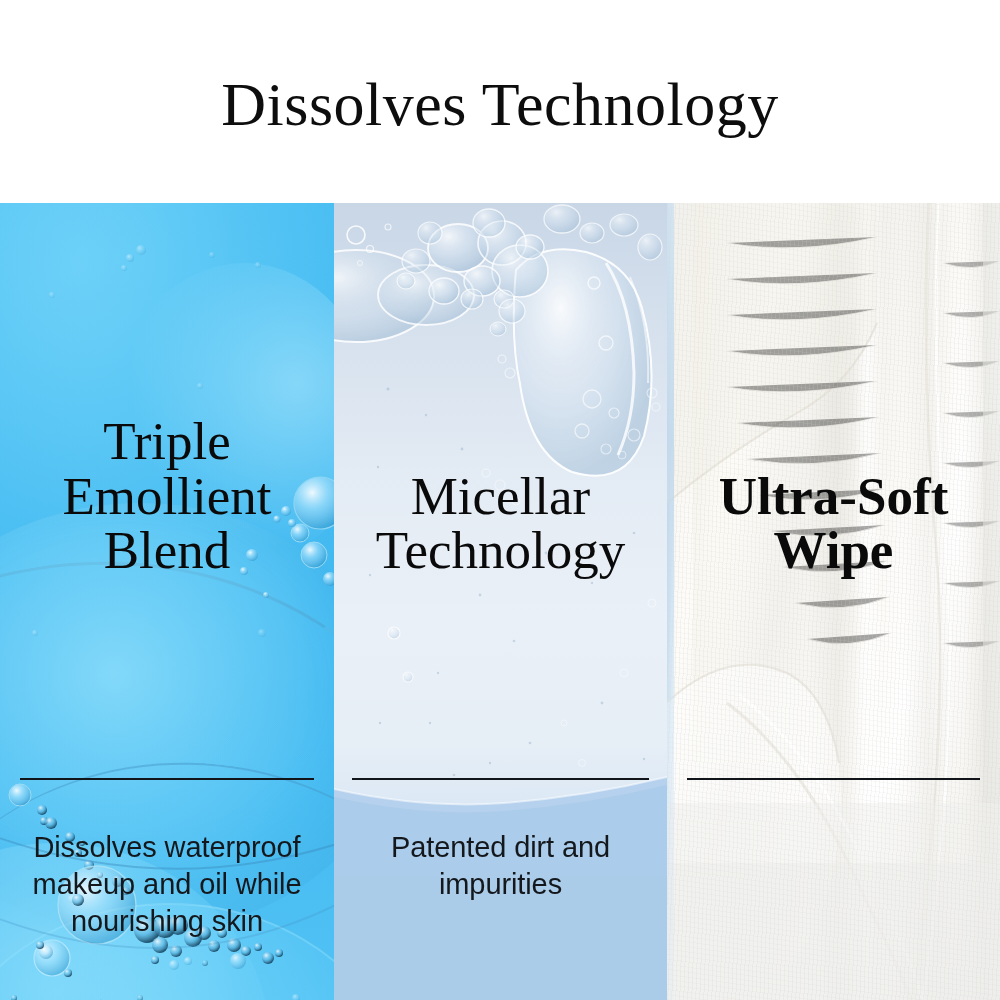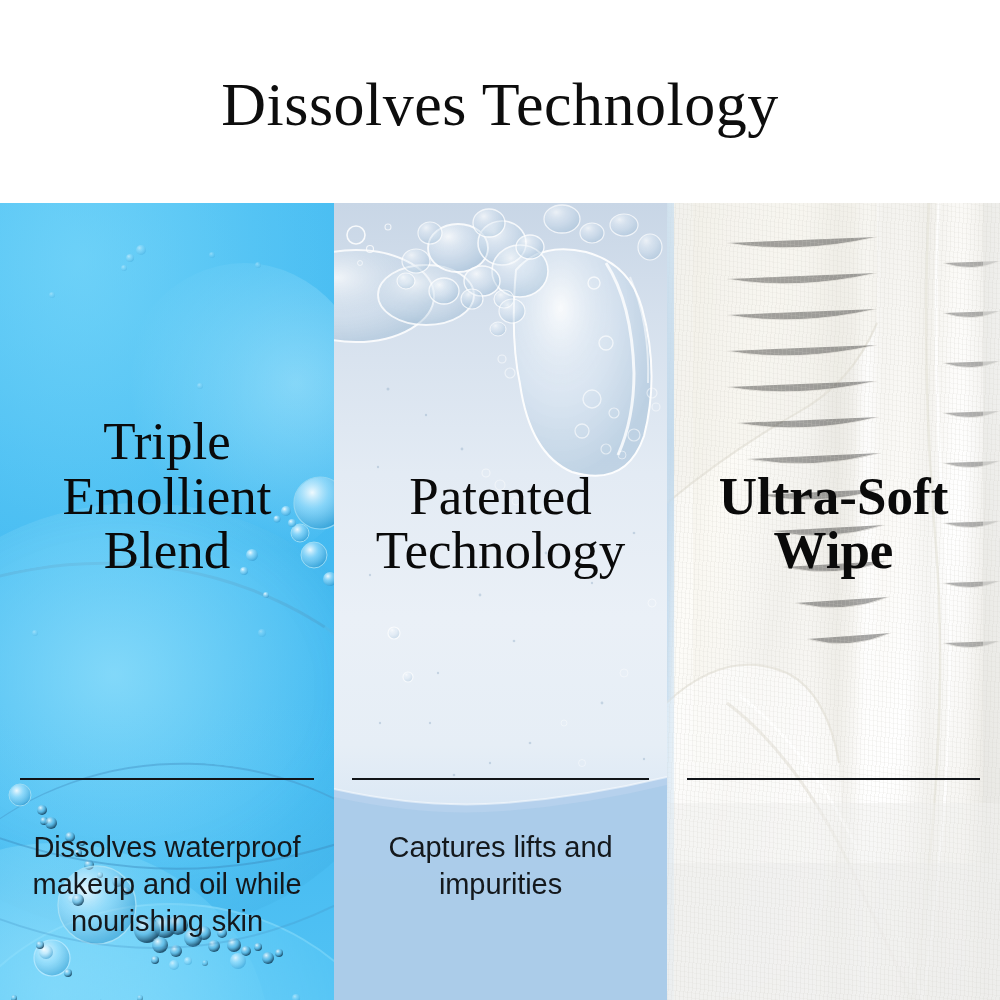--- a/index.html
+++ b/index.html
@@ -421,25 +421,25 @@
           </g>
 
           <path d="M0 586 Q 90 606 170 600 Q 250 594 333 574 L333 797 L0 797 Z" fill="#b3d0ec" opacity="0.95"></path>
           <path d="M0 594 Q 90 614 170 608 Q 250 602 333 582 L333 797 L0 797 Z" fill="#aacbe9" opacity="0.9"></path>
           <path d="M0 586 Q 90 606 170 600 Q 250 594 333 574" fill="none" stroke="#ffffff" stroke-width="2" opacity="0.5"></path>
         </svg>
       </div>
 
       <div class="panel-content">
         <div class="panel-heading-wrap">
-          <h2 class="panel-heading">Patented Technology</h2>
+          <h2 class="panel-heading">Micellar Technology</h2>
         </div>
         <div class="panel-rule"></div>
         <div class="panel-caption-wrap">
-          <p class="panel-caption">Captures lifts and impurities</p>
+          <p class="panel-caption">Patented dirt and impurities</p>
         </div>
       </div>
     </div>
 
     <div class="panel p3">
       <div class="panel-bg">
         <div class="bg-wipe-base"></div>
         <svg width="333" height="797" viewBox="0 0 333 797" style="position:absolute;inset:0;">
           <defs>
             <linearGradient id="foldA" x1="0" y1="0" x2="1" y2="0">

